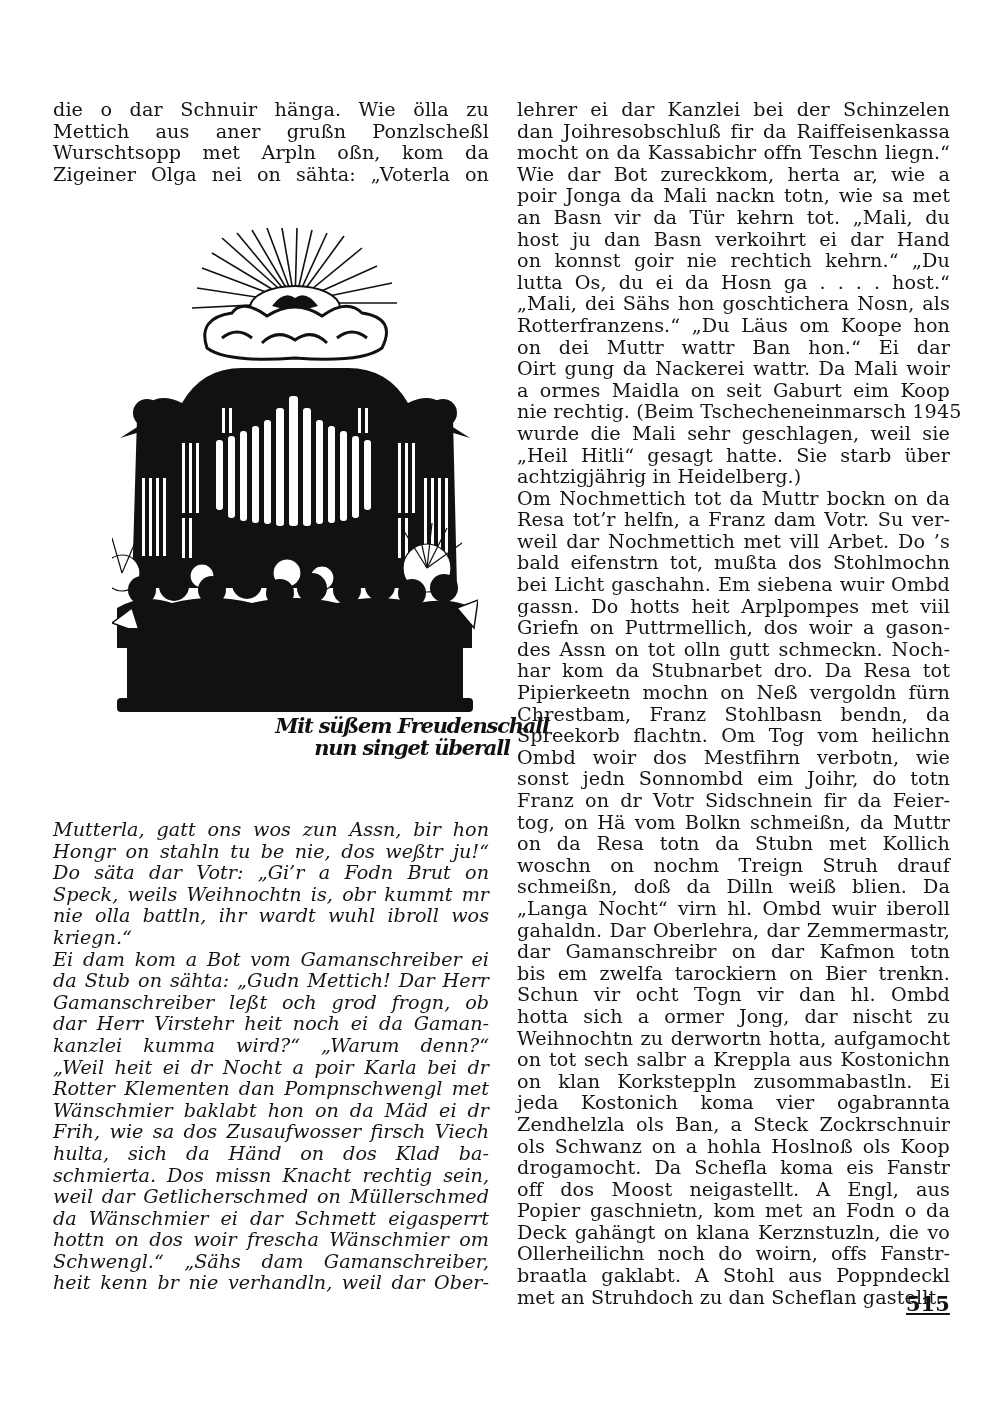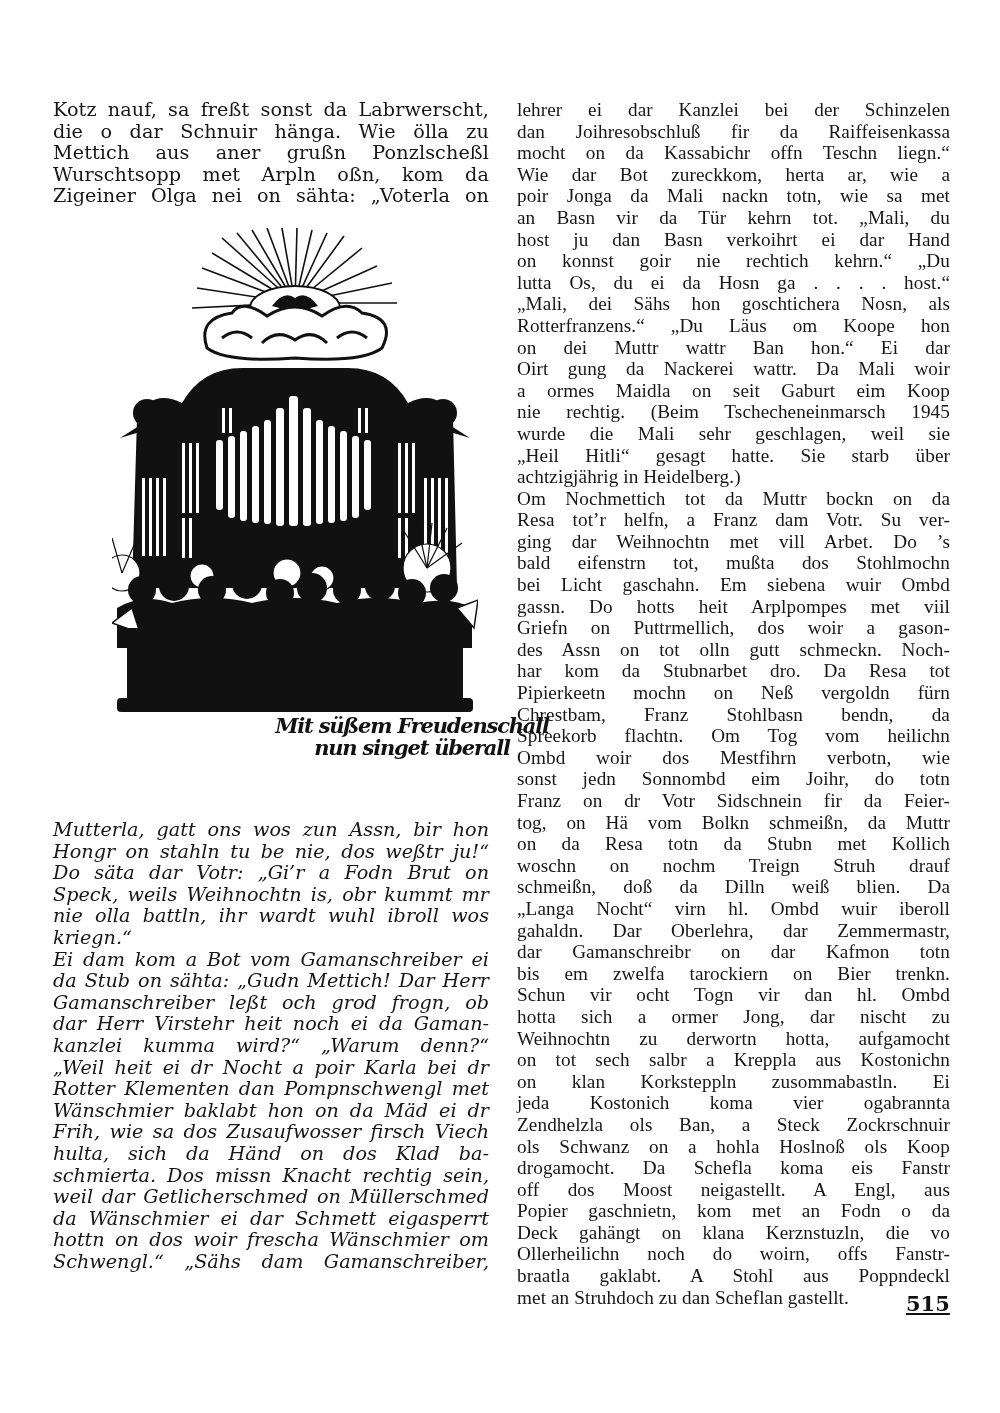--- a/index.html
+++ b/index.html
@@ -7,21 +7,21 @@
     width: 1000px; height: 1413px; background: #ffffff; position: relative;
     overflow: hidden; color: #161616;
     font-family: "DejaVu Serif", "Liberation Serif", serif;
   }
   .page { position: absolute; inset: 0; }
   .col {
     position: absolute; top: 99px;
     font-size: 19.2px; line-height: 21.6px; letter-spacing: 0.1px;
   }
   .col-left { left: 53px; width: 436px; }
-  .col-right { left: 517px; width: 433px; font-family: Liberation Serif, serif; }
+  .col-right { left: 517px; width: 433px; }
   .line {
     display: block; white-space: nowrap; text-align: justify;
     text-align-last: justify; height: 21.6px; overflow: visible;
   }
   .line.last { text-align-last: left; }
   .illustration {
     position: absolute; left: 112px; top: 228px; width: 366px; height: 570px;
   }
   .illustration svg { width: 100%; height: 100%; display: block; }
   .caption {
@@ -36,21 +36,20 @@
     position: absolute; left: 906px; top: 1291px; font-size: 21px; font-weight: bold;
     font-family: "DejaVu Serif", serif; color: #111; text-decoration: underline;
   }
 </style>
 </head>
 <body>
 
 <div class="page">
 
   <div class="col col-left" id="left-top">
-      <span class="line">Kotz nauf, sa freßt sonst da Labrwerscht,</span>
       <span class="line">die o dar Schnuir hänga. Wie ölla zu</span>
       <span class="line">Mettich aus aner grußn Ponzlscheßl</span>
       <span class="line">Wurschtsopp met Arpln oßn, kom da</span>
       <span class="line">Zigeiner Olga nei on sähta: „Voterla on</span>
     </div>
 
   <div class="illustration">
     <svg viewBox="0 0 366 570" xmlns="http://www.w3.org/2000/svg">
 
       <g stroke="#111" stroke-width="1.6">
@@ -185,20 +184,21 @@
       <span class="line">„Weil heit ei dr Nocht a poir Karla bei dr</span>
       <span class="line">Rotter Klementen dan Pompnschwengl met</span>
       <span class="line">Wänschmier baklabt hon on da Mäd ei dr</span>
       <span class="line">Frih, wie sa dos Zusaufwosser firsch Viech</span>
       <span class="line">hulta, sich da Händ on dos Klad ba-</span>
       <span class="line">schmierta. Dos missn Knacht rechtig sein,</span>
       <span class="line">weil dar Getlicherschmed on Müllerschmed</span>
       <span class="line">da Wänschmier ei dar Schmett eigasperrt</span>
       <span class="line">hottn on dos woir frescha Wänschmier om</span>
       <span class="line">Schwengl.“ „Sähs dam Gamanschreiber,</span>
+      <span class="line">heit kenn br nie verhandln, weil dar Ober-</span>
     </div>
 
   <div class="col col-right" id="right-col">
       <span class="line">lehrer ei dar Kanzlei bei der Schinzelen</span>
       <span class="line">dan Joihresobschluß fir da Raiffeisenkassa</span>
       <span class="line">mocht on da Kassabichr offn Teschn liegn.“</span>
       <span class="line">Wie dar Bot zureckkom, herta ar, wie a</span>
       <span class="line">poir Jonga da Mali nackn totn, wie sa met</span>
       <span class="line">an Basn vir da Tür kehrn tot. „Mali, du</span>
       <span class="line">host ju dan Basn verkoihrt ei dar Hand</span>
@@ -208,21 +208,21 @@
       <span class="line">Rotterfranzens.“ „Du Läus om Koope hon</span>
       <span class="line">on dei Muttr wattr Ban hon.“ Ei dar</span>
       <span class="line">Oirt gung da Nackerei wattr. Da Mali woir</span>
       <span class="line">a ormes Maidla on seit Gaburt eim Koop</span>
       <span class="line">nie rechtig. (Beim Tschecheneinmarsch 1945</span>
       <span class="line">wurde die Mali sehr geschlagen, weil sie</span>
       <span class="line">„Heil Hitli“ gesagt hatte. Sie starb über</span>
       <span class="line last">achtzigjährig in Heidelberg.)</span>
       <span class="line">Om Nochmettich tot da Muttr bockn on da</span>
       <span class="line">Resa tot’r helfn, a Franz dam Votr. Su ver-</span>
-      <span class="line">ging dar Weihnochtn met vill Arbet. Do ’s</span>
+      <span class="line">weil dar Nochmettich met vill Arbet. Do ’s</span>
       <span class="line">bald eifenstrn tot, mußta dos Stohlmochn</span>
       <span class="line">bei Licht gaschahn. Em siebena wuir Ombd</span>
       <span class="line">gassn. Do hotts heit Arplpompes met viil</span>
       <span class="line">Griefn on Puttrmellich, dos woir a gason-</span>
       <span class="line">des Assn on tot olln gutt schmeckn. Noch-</span>
       <span class="line">har kom da Stubnarbet dro. Da Resa tot</span>
       <span class="line">Pipierkeetn mochn on Neß vergoldn fürn</span>
       <span class="line">Chrestbam, Franz Stohlbasn bendn, da</span>
       <span class="line">Spreekorb flachtn. Om Tog vom heilichn</span>
       <span class="line">Ombd woir dos Mestfihrn verbotn, wie</span>

